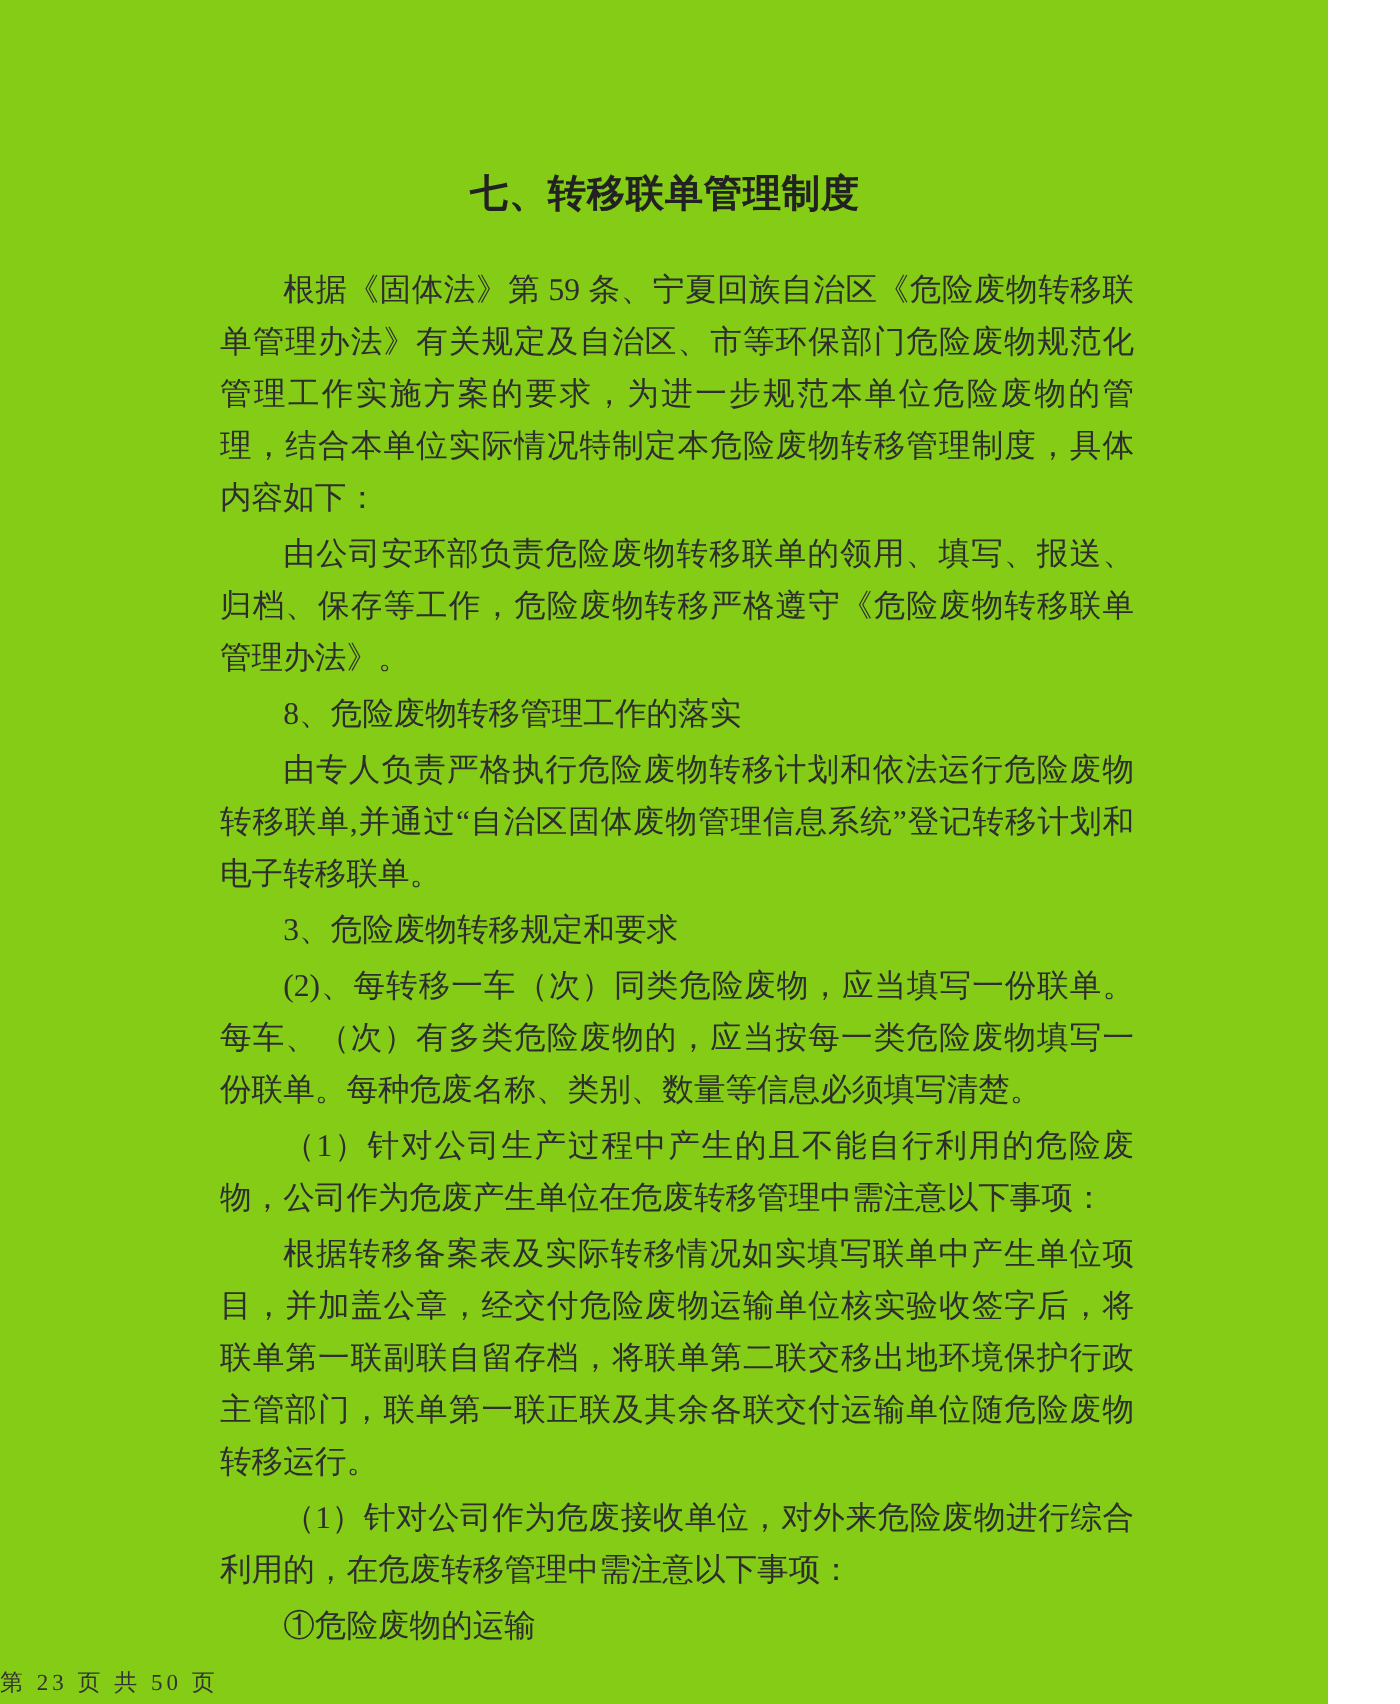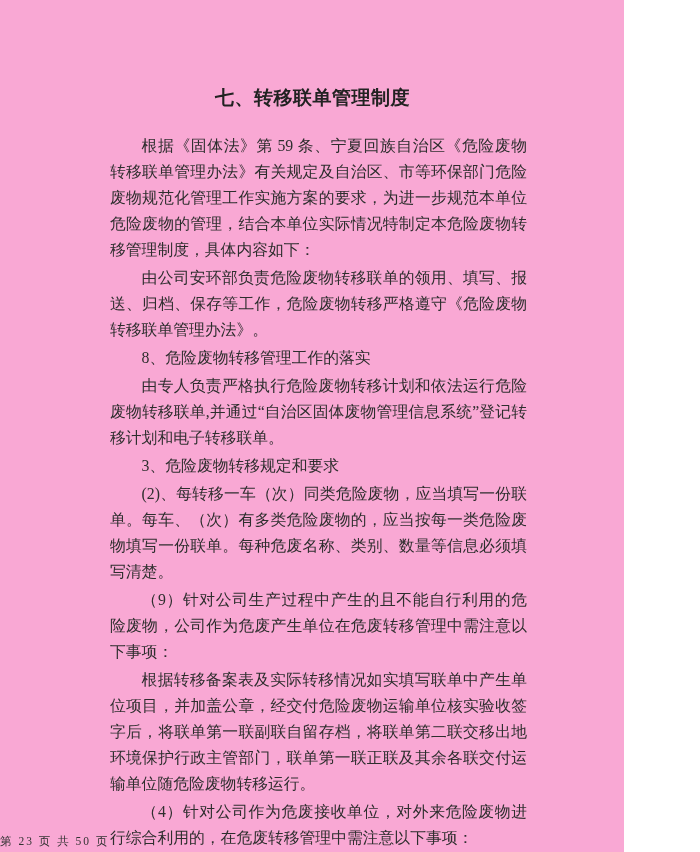--- a/index.html
+++ b/index.html
@@ -4,24 +4,25 @@
 <style>
   html, body {
     margin: 0;
     padding: 0;
     background: #ffffff;
   }
   .page {
     position: relative;
     width: 624px;
     height: 852px;
-    background: #f9a8d4;
+    background: #84cc16;
     overflow: hidden;
     font-family: "Liberation Serif", "DejaVu Serif", serif;
     color: #2e2e2e;
+    padding-left: 40px;
   }
   .content {
     position: absolute;
     left: 98px;
     right: 97px;
     top: 86px;
     filter: blur(0.25px);
   }
   .doc-title {
     font-size: 19px;
@@ -58,19 +59,19 @@
 
 <div class="page">
   <div class="content">
     <h1 class="doc-title">七、转移联单管理制度</h1>
     <p class="para">根据《固体法》第 59 条、宁夏回族自治区《危险废物转移联单管理办法》有关规定及自治区、市等环保部门危险废物规范化管理工作实施方案的要求，为进一步规范本单位危险废物的管理，结合本单位实际情况特制定本危险废物转移管理制度，具体内容如下：</p>
     <p class="para">由公司安环部负责危险废物转移联单的领用、填写、报送、归档、保存等工作，危险废物转移严格遵守《危险废物转移联单管理办法》。</p>
     <p class="para">8、危险废物转移管理工作的落实</p>
     <p class="para">由专人负责严格执行危险废物转移计划和依法运行危险废物转移联单,并通过“自治区固体废物管理信息系统”登记转移计划和电子转移联单。</p>
     <p class="para">3、危险废物转移规定和要求</p>
     <p class="para">(2)、每转移一车（次）同类危险废物，应当填写一份联单。每车、（次）有多类危险废物的，应当按每一类危险废物填写一份联单。每种危废名称、类别、数量等信息必须填写清楚。</p>
-    <p class="para">（9）针对公司生产过程中产生的且不能自行利用的危险废物，公司作为危废产生单位在危废转移管理中需注意以下事项：</p>
+    <p class="para">（1）针对公司生产过程中产生的且不能自行利用的危险废物，公司作为危废产生单位在危废转移管理中需注意以下事项：</p>
     <p class="para">根据转移备案表及实际转移情况如实填写联单中产生单位项目，并加盖公章，经交付危险废物运输单位核实验收签字后，将联单第一联副联自留存档，将联单第二联交移出地环境保护行政主管部门，联单第一联正联及其余各联交付运输单位随危险废物转移运行。</p>
-    <p class="para">（4）针对公司作为危废接收单位，对外来危险废物进行综合利用的，在危废转移管理中需注意以下事项：</p>
+    <p class="para">（1）针对公司作为危废接收单位，对外来危险废物进行综合利用的，在危废转移管理中需注意以下事项：</p>
     <p class="para">①危险废物的运输</p>
   </div>
   <div class="footer">第 23 页 共 50 页</div>
 </div>
 
 </body></html>

